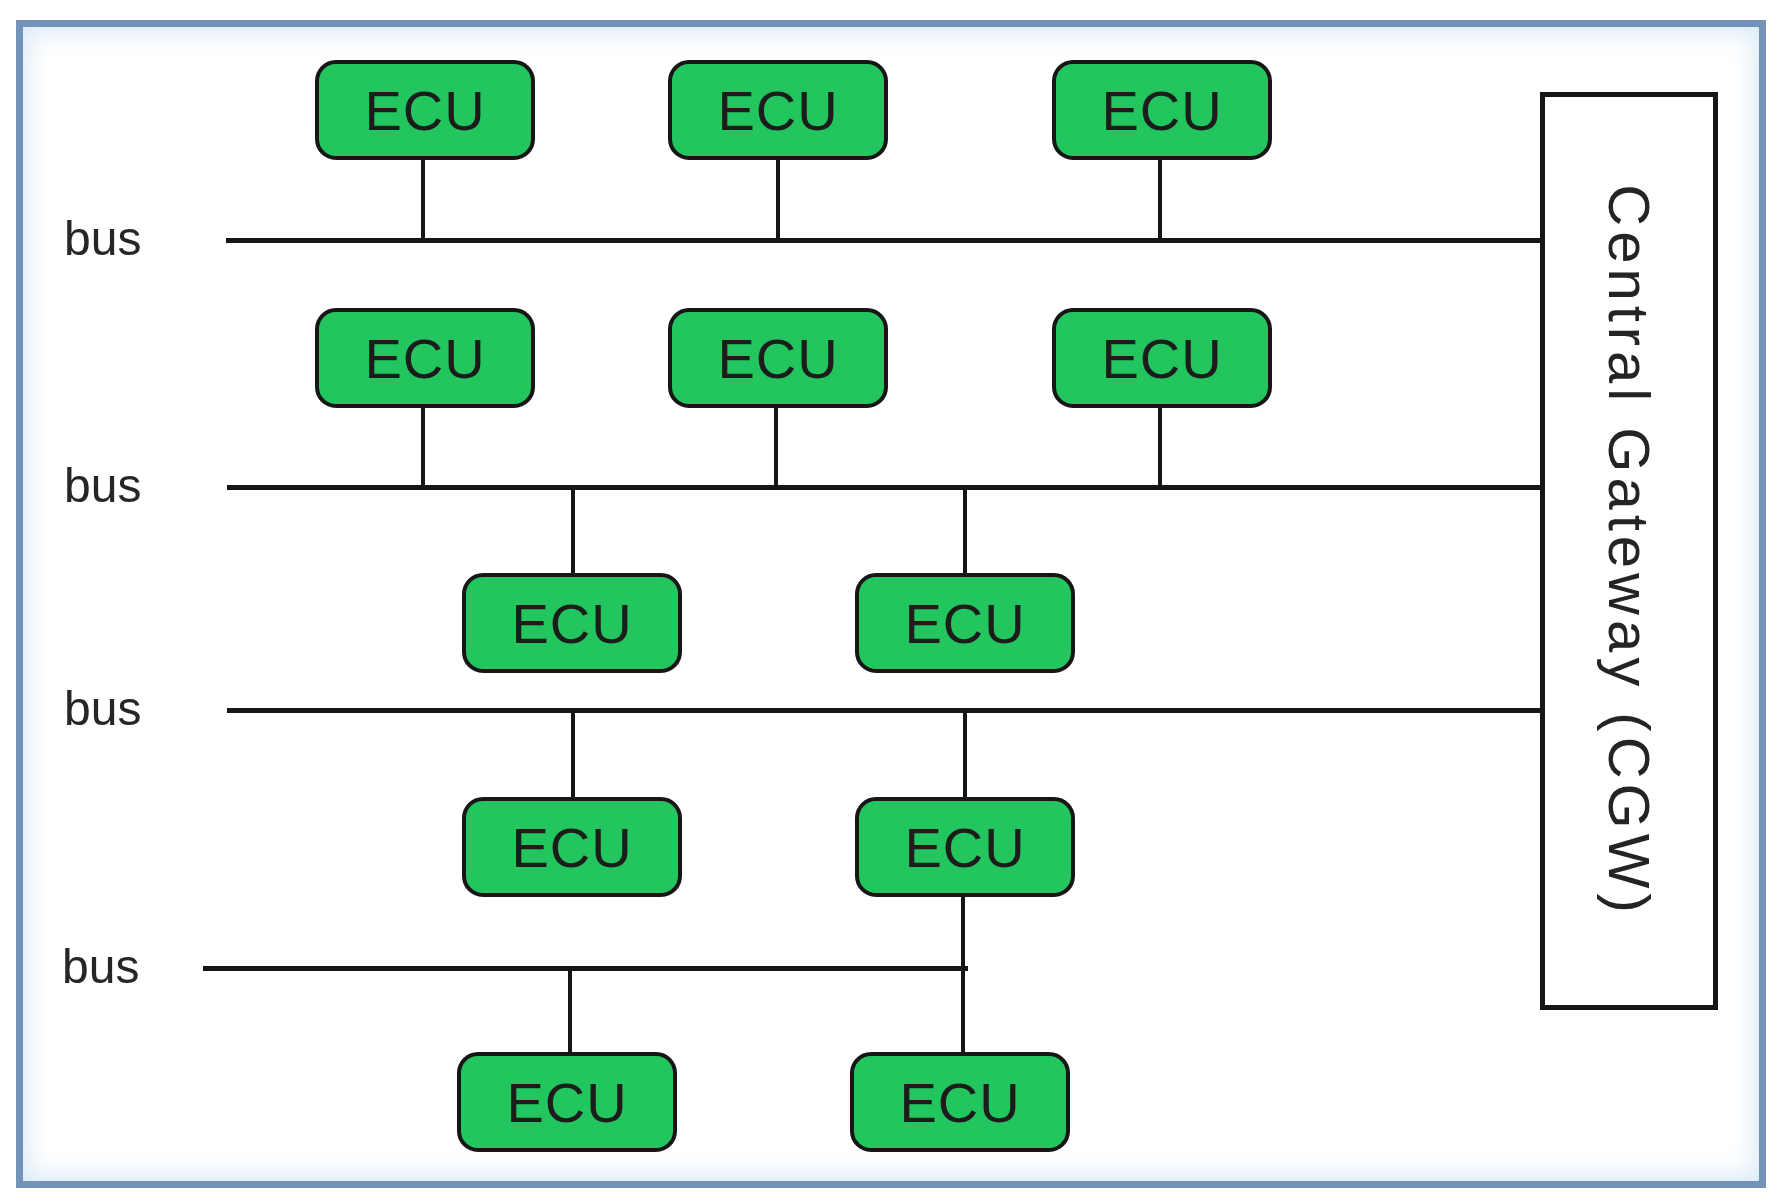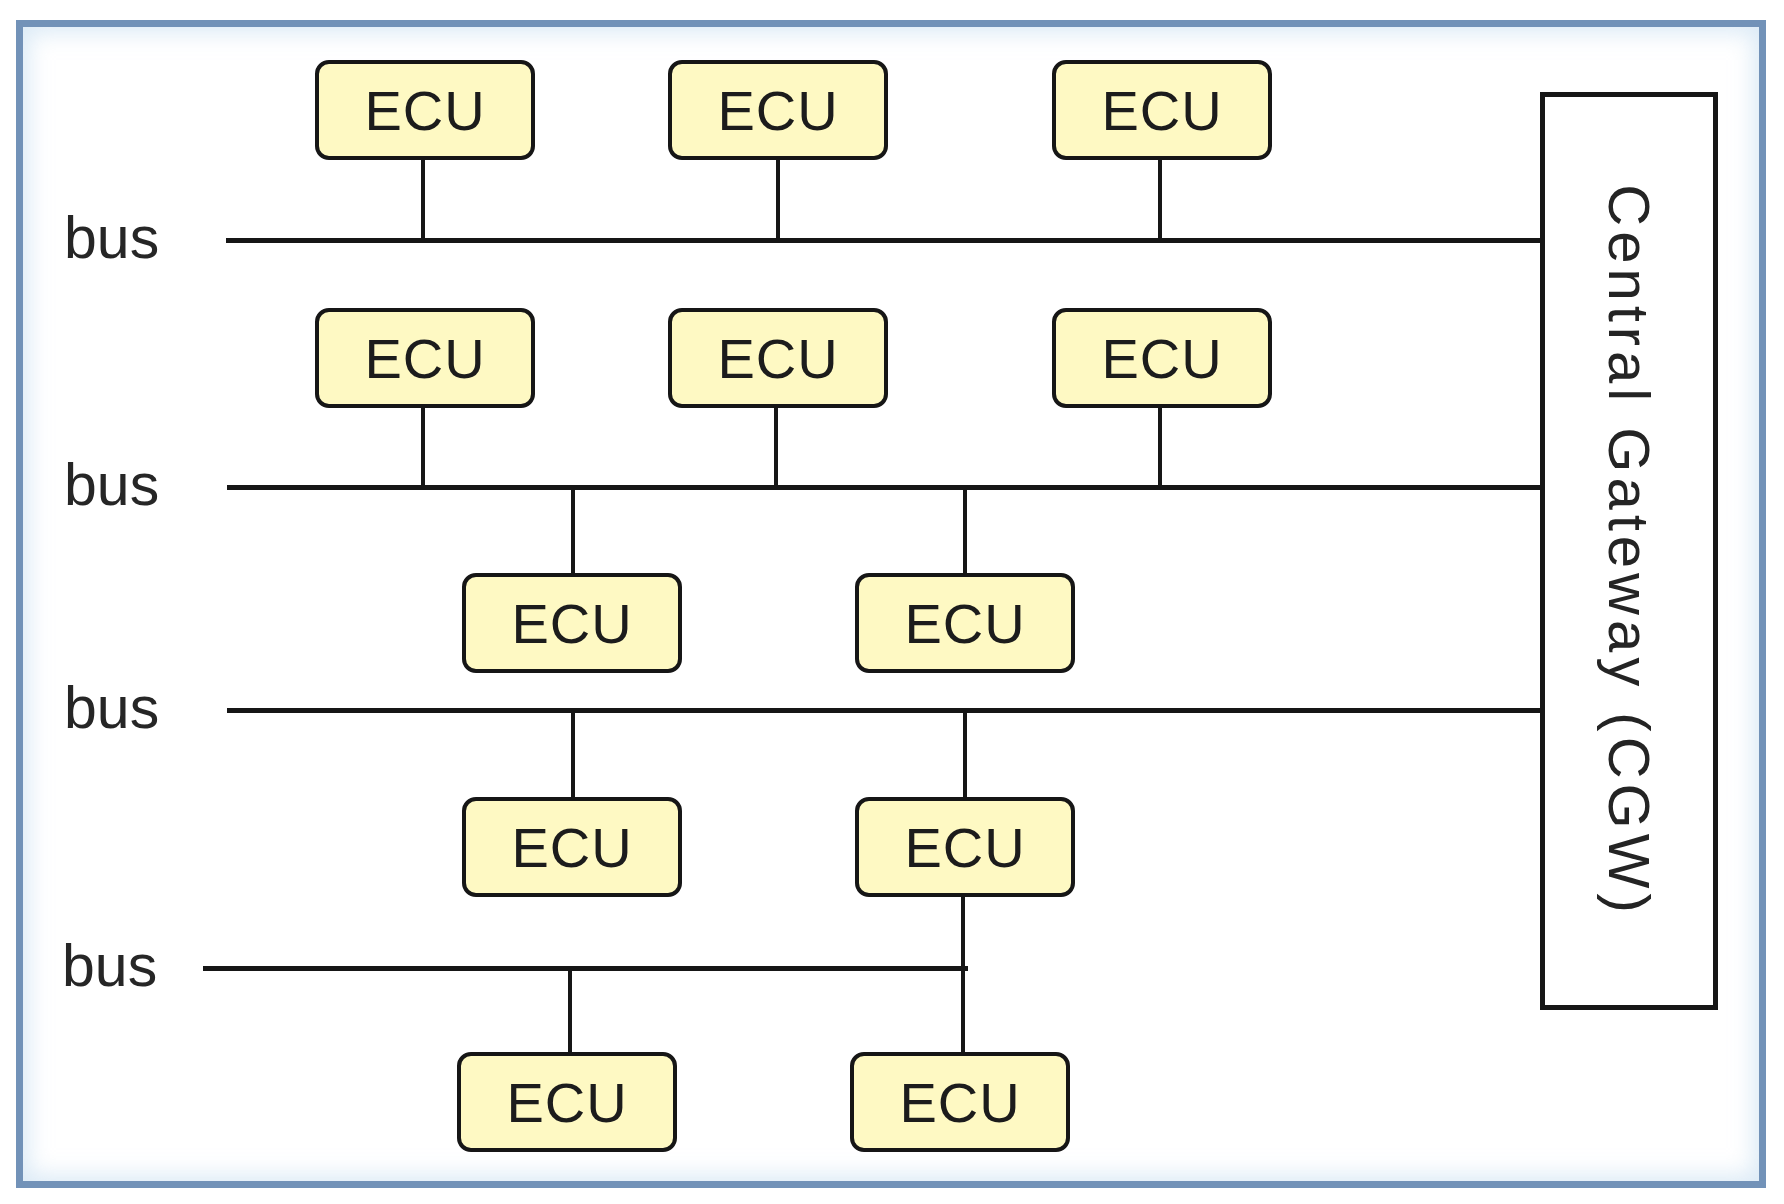--- a/index.html
+++ b/index.html
@@ -30,34 +30,34 @@
     height: 1204px;
     pointer-events: none;
   }
   .bus-line {
     position: absolute;
     height: 5px;
     background: #161616;
   }
   .bus-label {
     position: absolute;
-    font-size: 59px;
+    font-size: 48px;
     line-height: 1;
     color: #262626;
     transform: translateY(-52%);
     white-space: nowrap;
   }
   .ecu {
     position: absolute;
     width: 220px;
     height: 100px;
     box-sizing: border-box;
     border: 4px solid #161616;
-    border-radius: 14px;
-    background: #fef9c3;
+    border-radius: 21px;
+    background: #22c55e;
     display: flex;
     align-items: center;
     justify-content: center;
     font-size: 56px;
     color: #1c1c1c;
     letter-spacing: 1px;
   }
   .connector {
     position: absolute;
     width: 4px;

